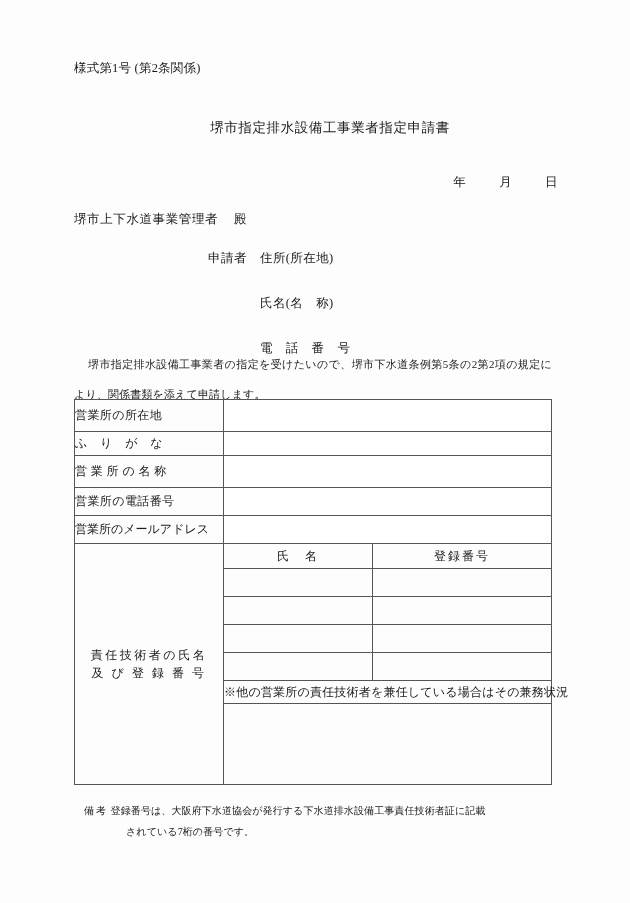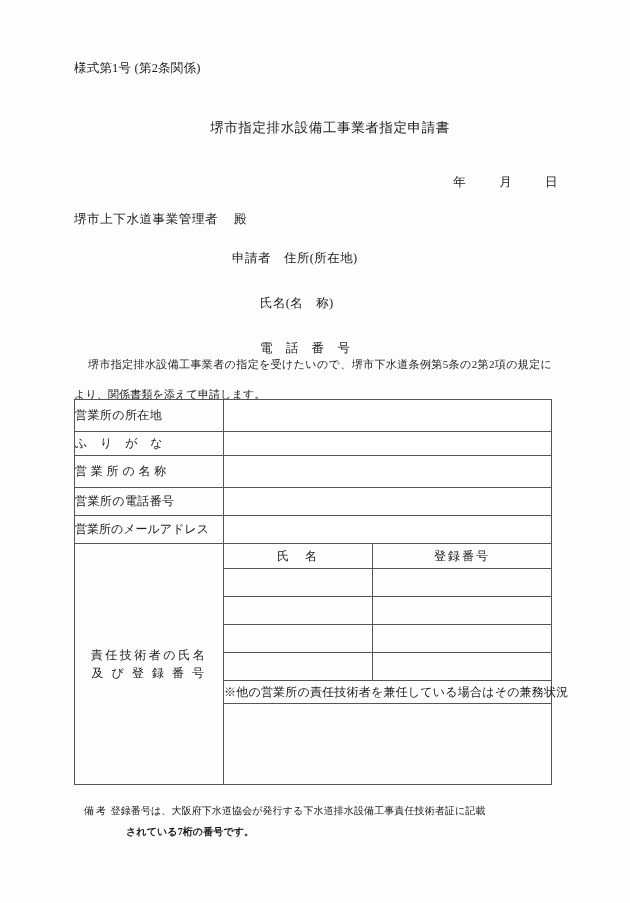--- a/index.html
+++ b/index.html
@@ -70,21 +70,20 @@
     left: 208px;
     top: 248px;
     font-size: 12.5px;
     line-height: 20px;
   }
   .applicant-row { white-space: nowrap; }
   .applicant-label {
     display: inline-block;
     width: 52px;
     letter-spacing: 0.5px;
-    margin-left: 24px;
   }
   .applicant-value {
     display: inline-block;
     letter-spacing: 0.4px;
   }
   .applicant-indent { padding-left: 52px; margin-top: 25px; }
 
   
   .body-para {
     position: absolute;
@@ -171,21 +170,21 @@
   .footer-note {
     position: absolute;
     left: 84px;
     top: 800px;
     width: 500px;
     font-size: 10px;
     line-height: 21px;
     letter-spacing: 0.1px;
   }
   .footer-note .fn-label { letter-spacing: 2px; }
-  .footer-note .fn-l2 { display: block; padding-left: 42px; font-weight: bold; }
+  .footer-note .fn-l2 { display: block; padding-left: 42px; }
 </style>
 </head>
 <body>
 
 <div class="page">
 
   <div class="form-no">様式第1号 (第2条関係)</div>
 
   <div class="doc-title">堺市指定排水設備工事業者指定申請書</div>
 

